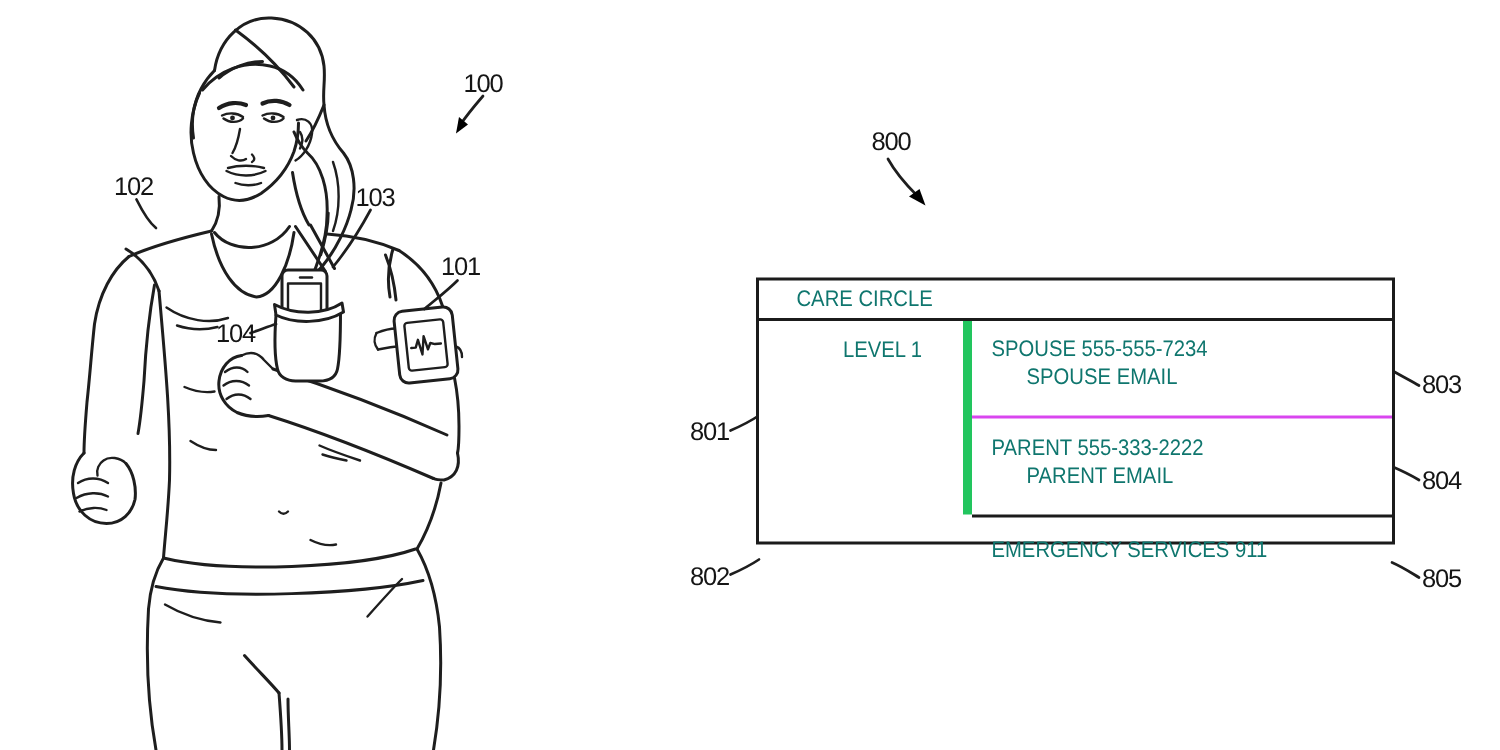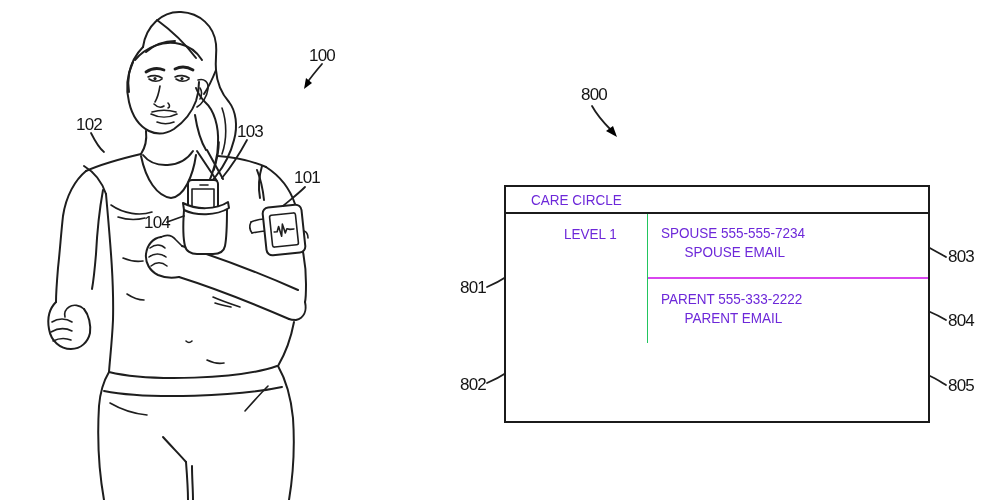--- a/index.html
+++ b/index.html
@@ -10,26 +10,26 @@
   
   .ink path,.ink rect,.ink polyline,.ink circle{fill:none;stroke:#1e1e1e;stroke-width:2;stroke-linecap:round;stroke-linejoin:round;}
   .ink .thin{stroke-width:1.6;}
   .ink .thick{stroke-width:2.8;}
   .ink .whitefill{fill:#ffffff;}
   .ink .blackfill{fill:#1e1e1e;stroke:none;}
   .leader{fill:none;stroke:#1e1e1e;stroke-width:1.8;stroke-linecap:round;}
   .num{font-family:"Liberation Sans",sans-serif;font-size:17px;letter-spacing:-0.8px;fill:#151515;text-anchor:middle;}
 
   
-  .care-table{position:absolute;left:504px;top:185px;width:426px;height:238px;
-    border:2px solid #1b1b1b;box-sizing:border-box;color:#6d28d9;font-size:15px;background:#fff;}
+  .care-table{position:absolute;left:504px;top:185px;width:426px;height:178px;
+    border:2px solid #1b1b1b;box-sizing:border-box;color:#0f766e;font-size:15px;background:#fff;}
   .ct-header{height:27px;line-height:26px;border-bottom:2px solid #1b1b1b;padding-left:25px;box-sizing:border-box;}
   .ct-body{display:grid;grid-template-columns:142px 1fr;grid-template-rows:63px 66px auto;height:185px;}
   .ct-cell{box-sizing:border-box;}
-  .ct-level1{grid-area:1/1/3/2;border-right:1px solid #22c55e;text-align:center;padding-top:11px;padding-left:28px;}
+  .ct-level1{grid-area:1/1/3/2;border-right:6px solid #22c55e;text-align:center;padding-top:11px;padding-left:28px;}
   .ct-level2{grid-area:3/1/4/2;border-right:2px solid #1b1b1b;border-top:2px solid #1b1b1b;text-align:center;padding-top:12px;}
   .ct-c1{grid-area:1/2/2/3;padding:9px 0 0 13px;}
   .ct-c2{grid-area:2/2/3/3;border-top:2px solid #d946ef;padding:10px 0 0 13px;}
   .ct-c3{grid-area:3/2/4/3;border-top:2px solid #1b1b1b;padding:12px 0 0 13px;}
   .ct-line{line-height:19px;white-space:nowrap;}
   .ct-indent{padding-left:26px;}
   .cond{display:inline-block;transform:scaleX(0.9);transform-origin:0 50%;white-space:nowrap;}
   .cond-c{display:inline-block;transform:scaleX(0.9);transform-origin:50% 50%;white-space:nowrap;}
 </style>
 </head>
@@ -221,16 +221,21 @@
           <div class="ct-line">SPOUSE 555-555-7234</div>
           <div class="ct-line ct-indent">SPOUSE EMAIL</div>
         </div>
       </div>
       <div class="ct-cell ct-c2">
         <div class="cond">
           <div class="ct-line">PARENT 555-333-2222</div>
           <div class="ct-line ct-indent">PARENT EMAIL</div>
         </div>
       </div>
+      <div class="ct-cell ct-c3">
+        <div class="cond">
+          <div class="ct-line">EMERGENCY SERVICES 911</div>
+        </div>
+      </div>
     </div>
   </div>
 
 </div>
 
 </body></html>

